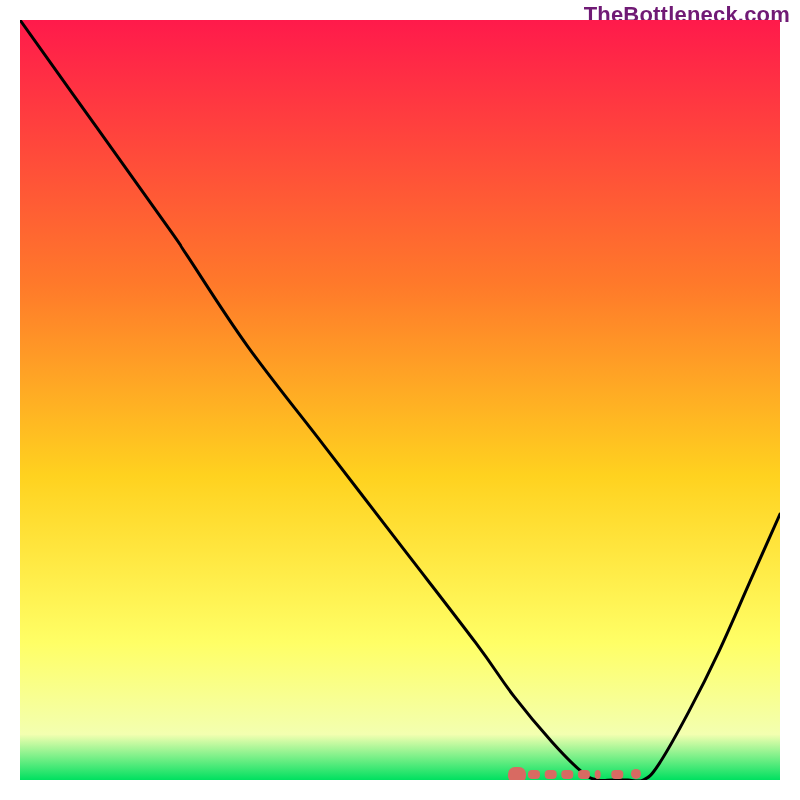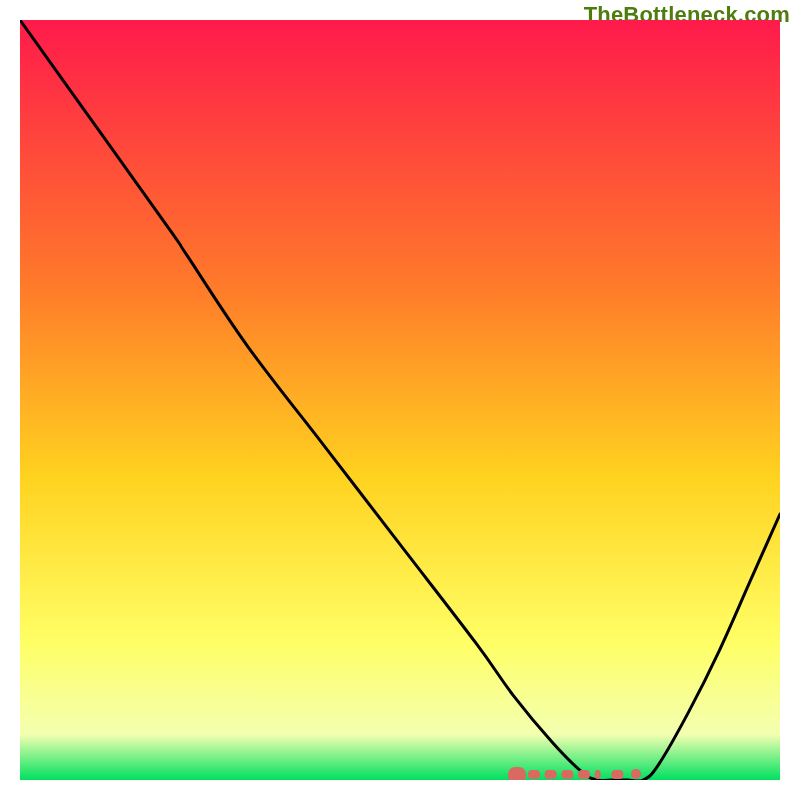--- a/index.html
+++ b/index.html
@@ -9,21 +9,21 @@
     width: 800px;
     height: 800px;
   }
   .watermark {
     position: absolute;
     top: 2px;
     right: 10px;
     font-family: Arial, Helvetica, sans-serif;
     font-size: 22px;
     font-weight: 600;
-    color: #4d7c0f;
+    color: #701a75;
     letter-spacing: 0.2px;
     text-align: right;
   }
   .plot {
     position: absolute;
     left: 20px;
     top: 20px;
     width: 760px;
     height: 760px;
   }

